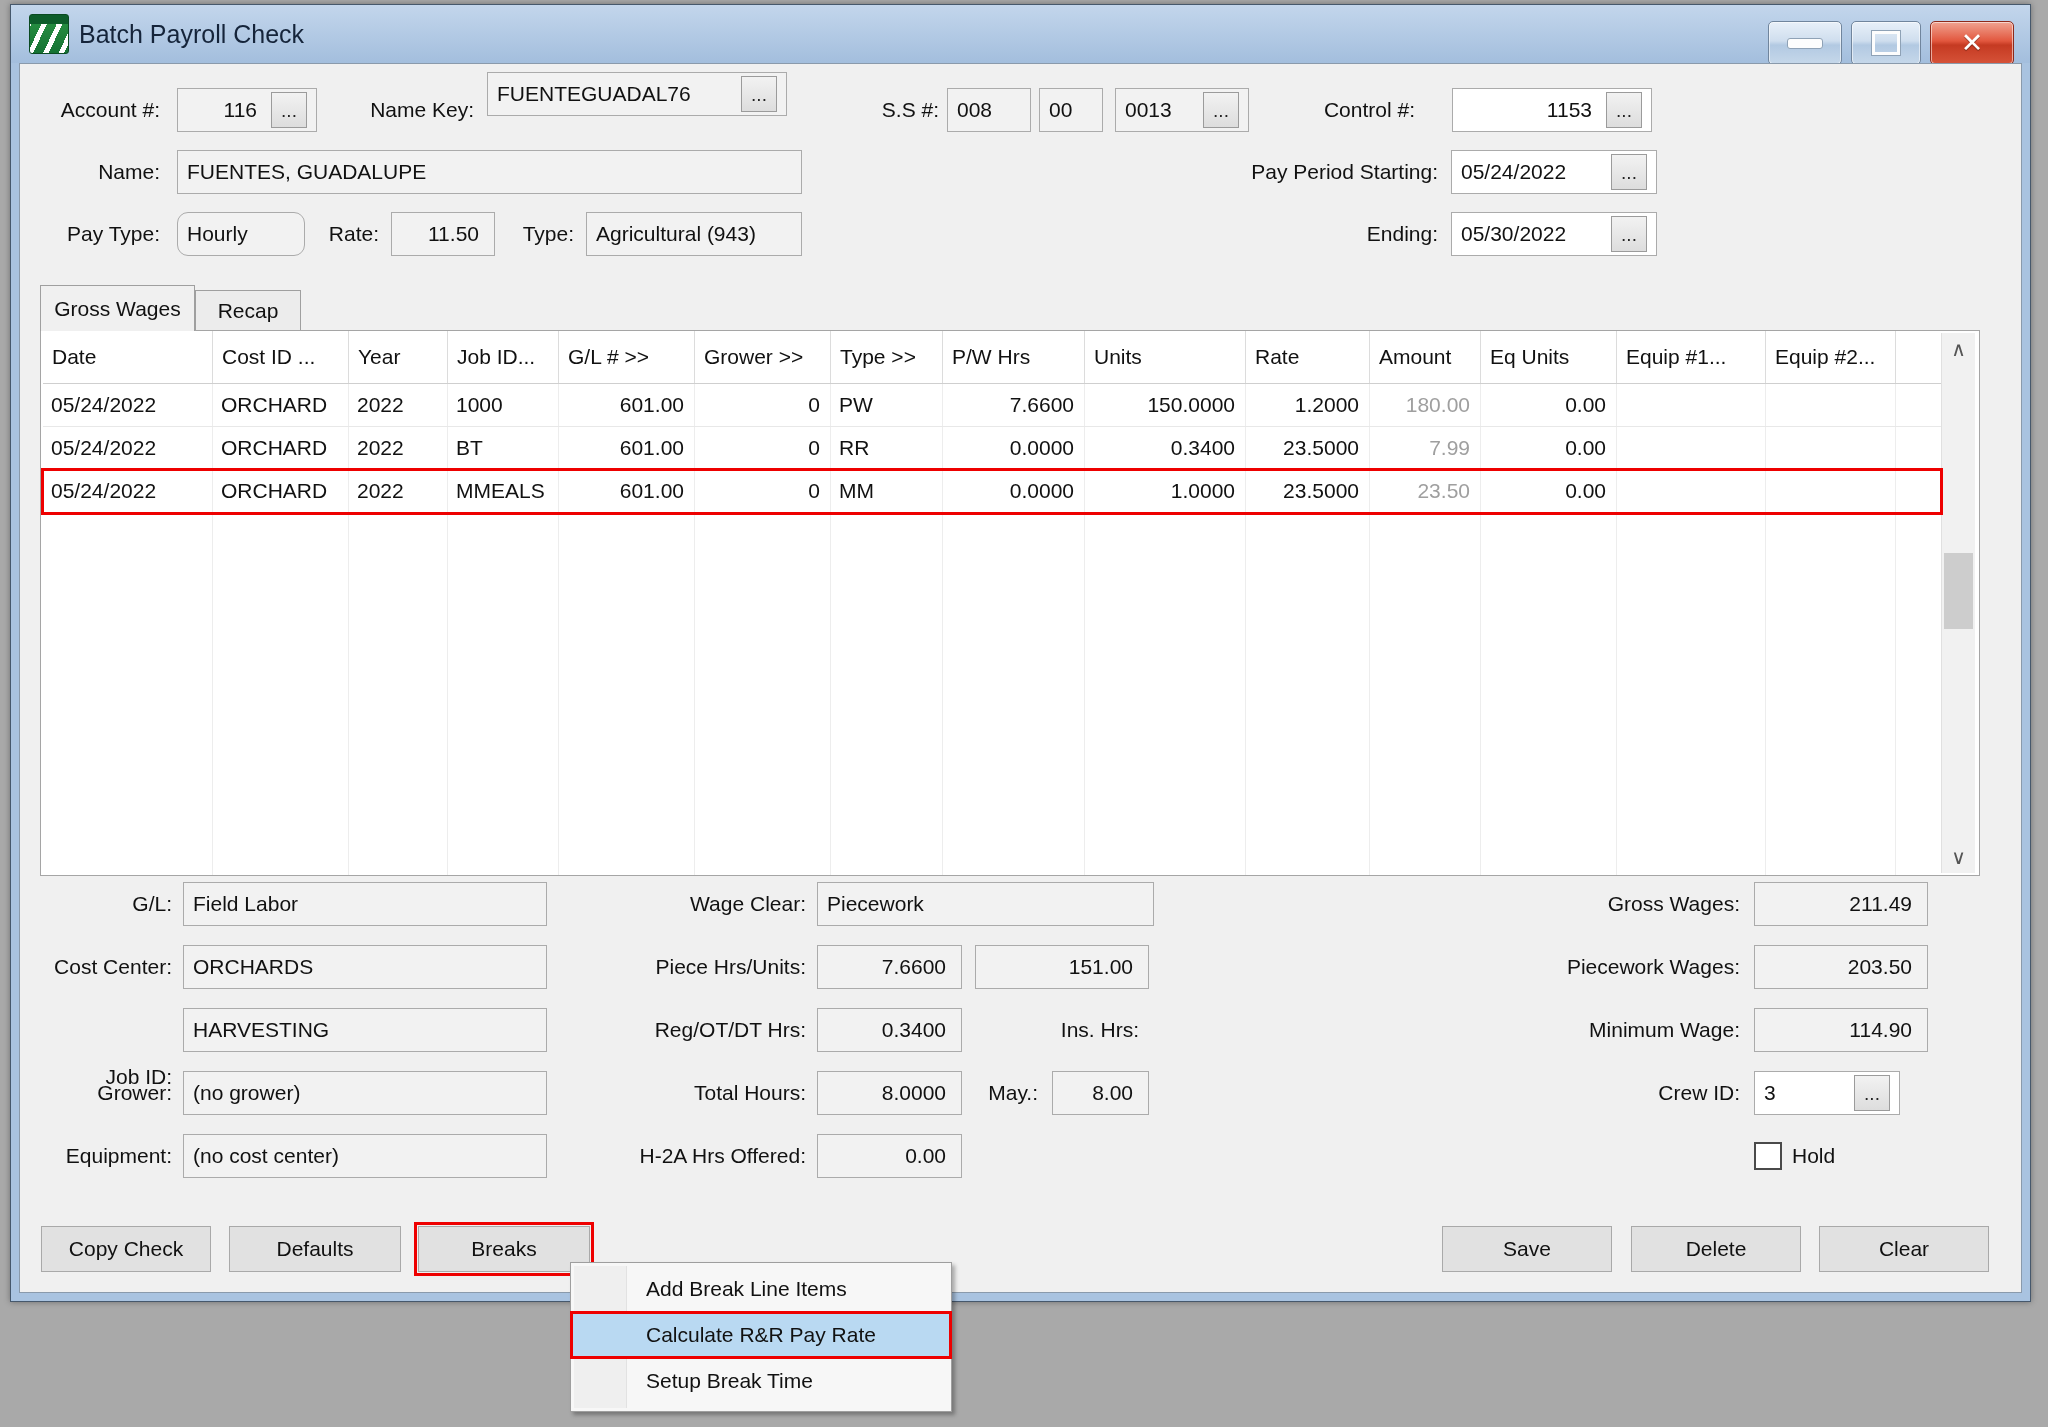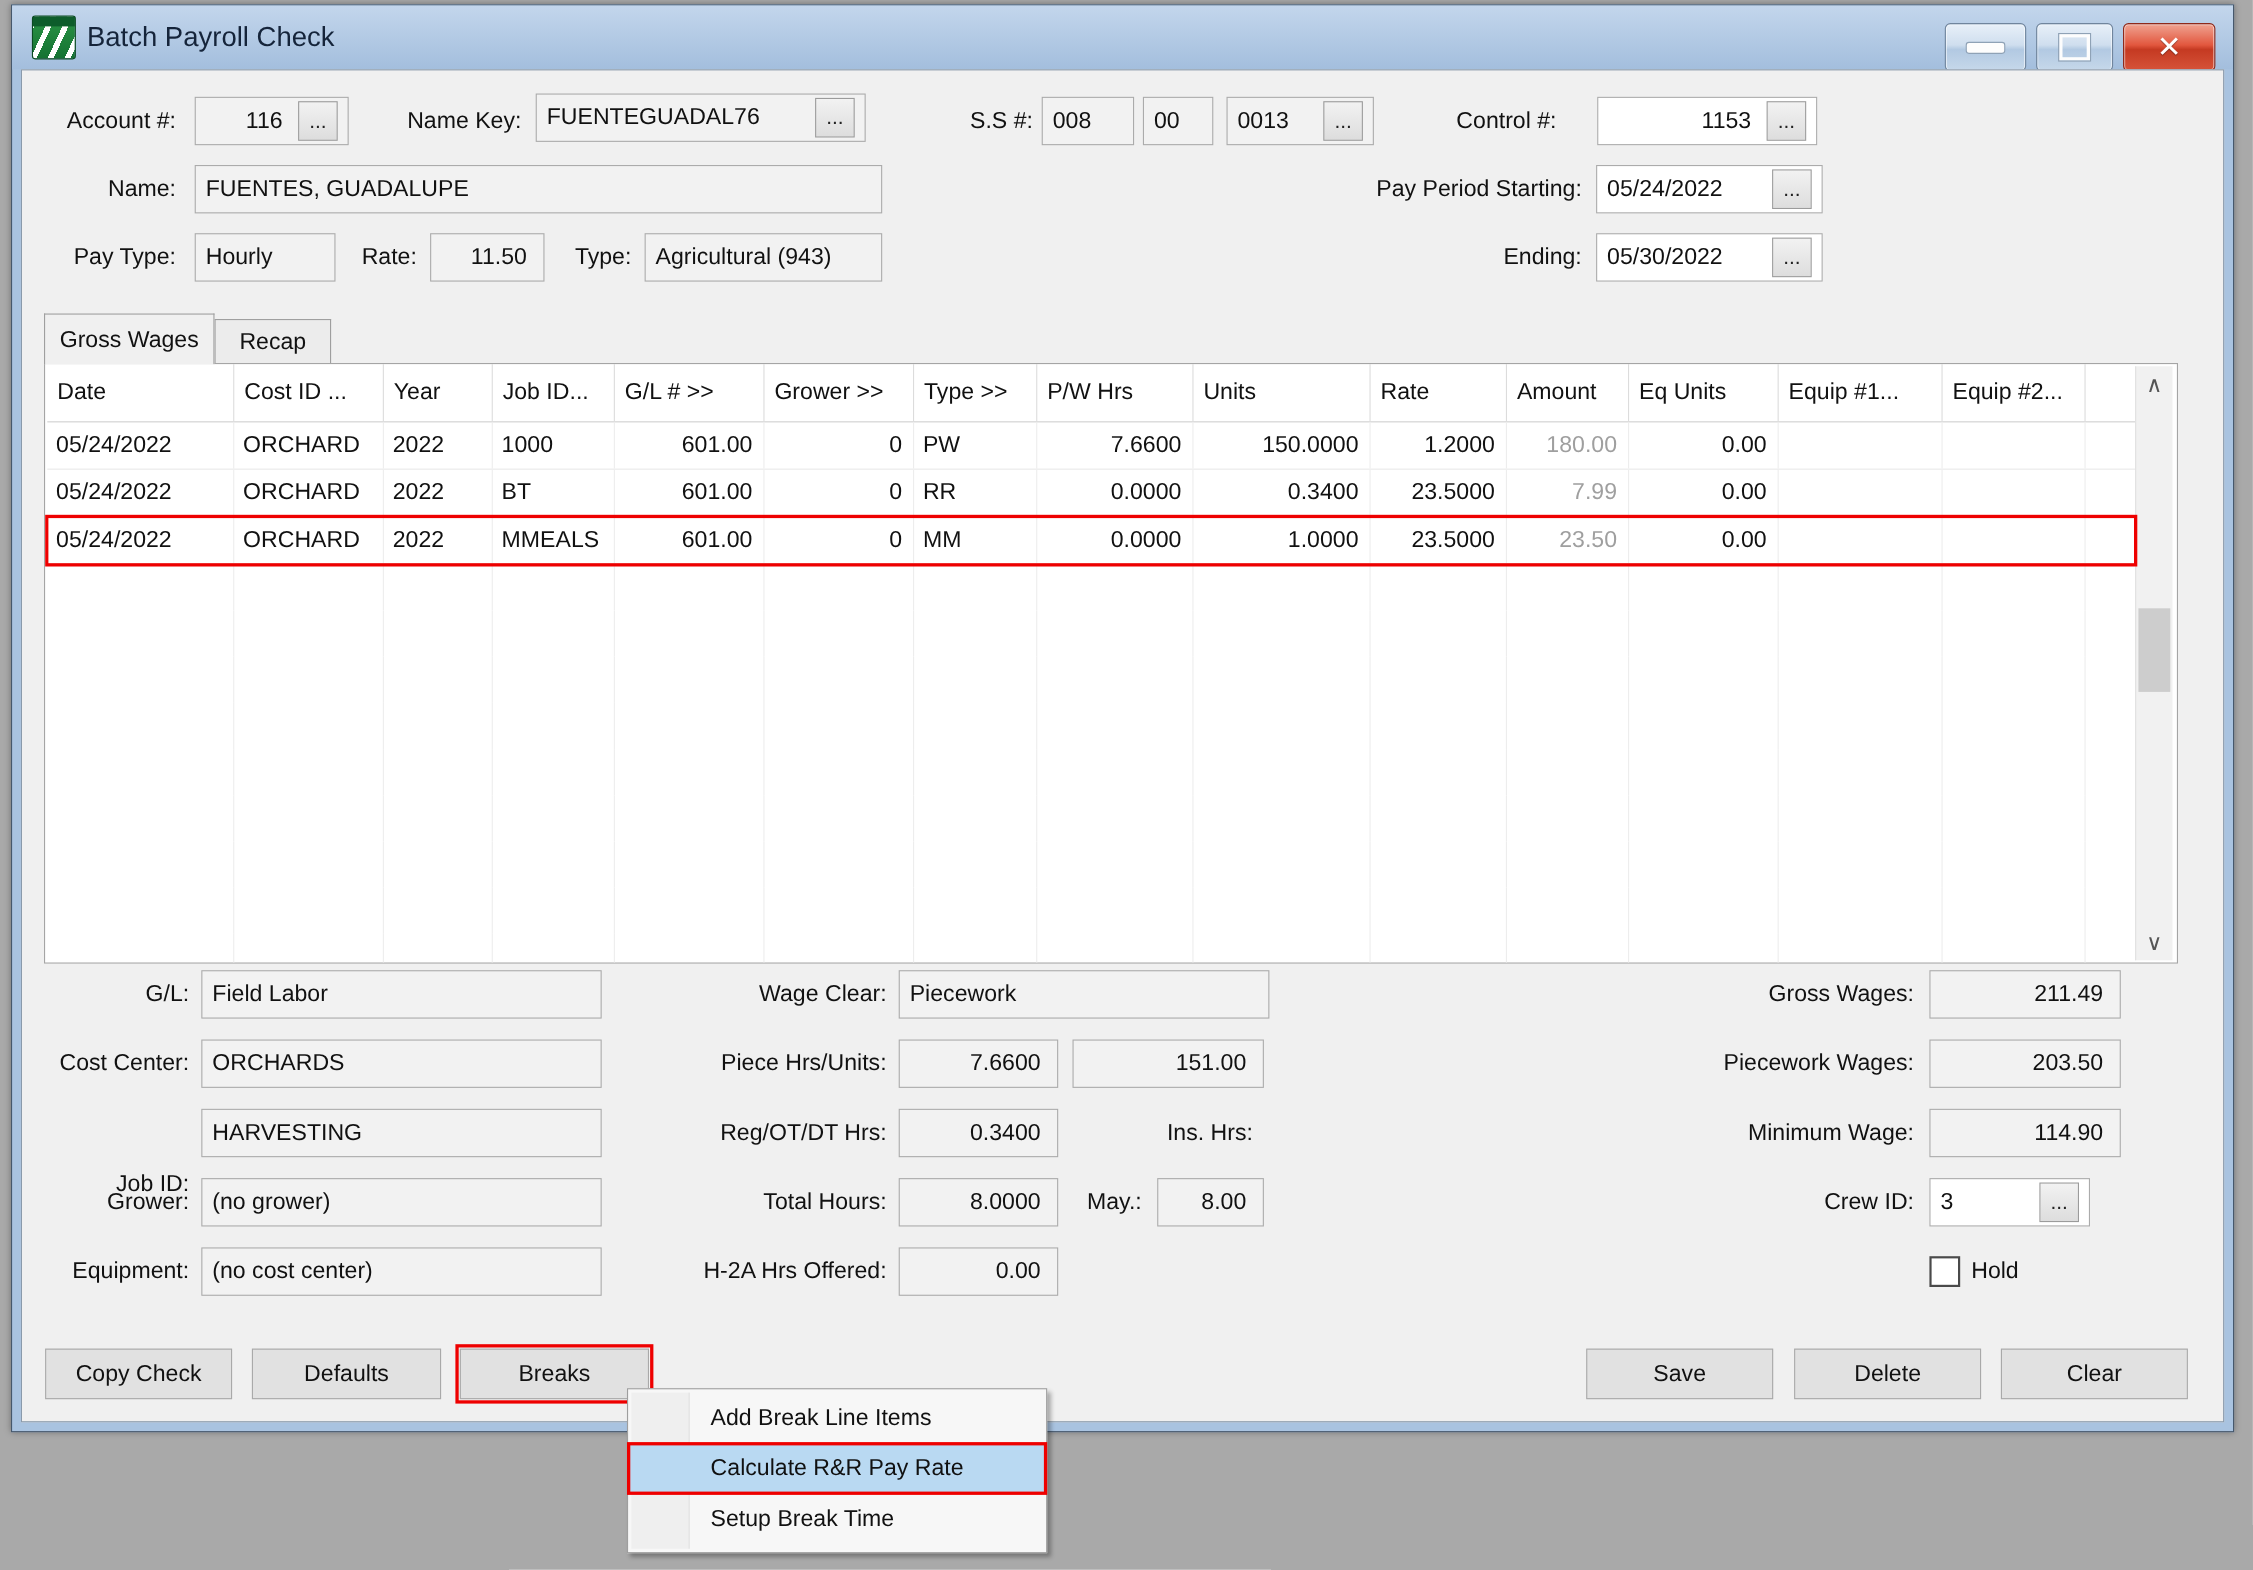--- a/index.html
+++ b/index.html
@@ -149,21 +149,21 @@
   </div>
 
   <div class="client">
 
     <div class="lbl" style="left:0;top:24px;width:140px;">Account #:</div>
     <div class="field right" style="left:157px;top:24px;width:140px;">
       <span class="val">116</span>
       <span class="dots">...</span>
     </div>
     <div class="lbl" style="left:314px;top:24px;width:140px;">Name Key:</div>
-    <div class="field" style="left:467px;top:21px;width:300px;">
+    <div class="field" style="left:467px;top:8px;width:300px;">
       <span class="val">FUENTEGUADAL76</span>
       <span class="dots">...</span>
     </div>
     <div class="lbl" style="left:799px;top:24px;width:120px;">S.S #:</div>
     <div class="field" style="left:927px;top:24px;width:84px;">
       <span class="val">008</span>
     </div>
     <div class="field" style="left:1019px;top:24px;width:64px;">
       <span class="val">00</span>
     </div>
@@ -181,21 +181,21 @@
     <div class="field" style="left:157px;top:86px;width:625px;">
       <span class="val">FUENTES, GUADALUPE</span>
     </div>
     <div class="lbl" style="left:1158px;top:86px;width:260px;">Pay Period Starting:</div>
     <div class="field white" style="left:1431px;top:86px;width:206px;">
       <span class="val">05/24/2022</span>
       <span class="dots">...</span>
     </div>
 
     <div class="lbl" style="left:0;top:148px;width:140px;">Pay Type:</div>
-    <div class="field" style="left:157px;top:148px;width:128px;">
+    <div class="field" style="left:157px;top:148px;width:128px;border-radius:11px;">
       <span class="val">Hourly</span>
     </div>
     <div class="lbl" style="left:259px;top:148px;width:100px;">Rate:</div>
     <div class="field right" style="left:371px;top:148px;width:104px;">
       <span class="val">11.50</span>
     </div>
     <div class="lbl" style="left:454px;top:148px;width:100px;">Type:</div>
     <div class="field" style="left:566px;top:148px;width:216px;">
       <span class="val">Agricultural (943)</span>
     </div>

